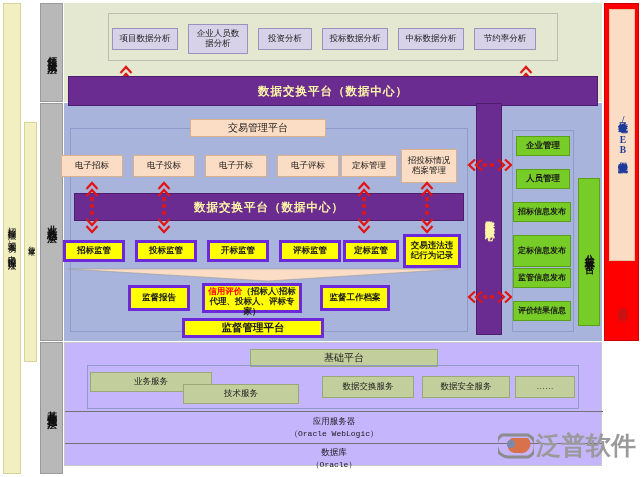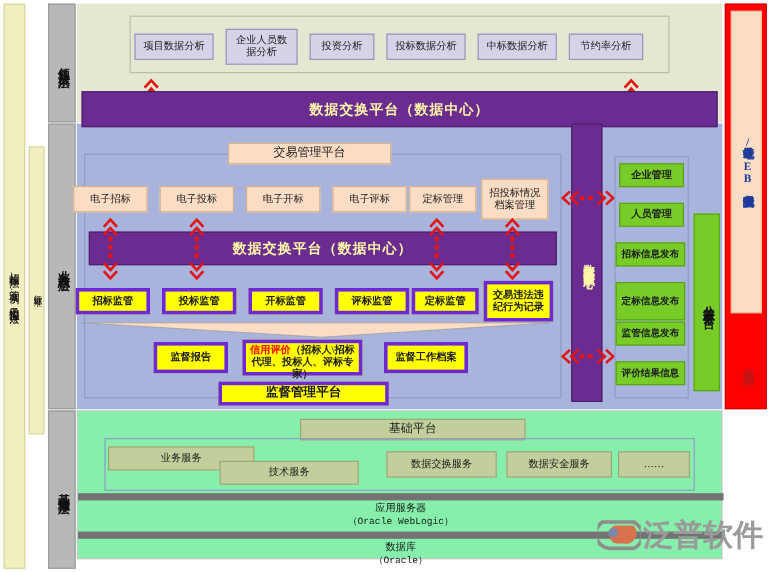--- a/index.html
+++ b/index.html
@@ -43,21 +43,21 @@
   #panel-lead{
     position:absolute; left:64px; top:3px; width:538px; height:99px;
     background:#E4E8D0;
   }
   #panel-core{
     position:absolute; left:64px; top:103px; width:538px; height:238px;
     background:#A8B4DC;
   }
   #panel-base{
     position:absolute; left:64px; top:342px; width:538px; height:124px;
-    background:#86efac; border:1px solid #C8C8C8;
+    background:#c4b5fd; border:1px solid #C8C8C8;
   }
 
   
   #sec-col{
     position:absolute; left:604px; top:3px; width:35px; height:338px;
     background:#FE0000; border:1px solid #d10000;
   }
   #sec-inner{
     position:absolute; left:4px; top:5px; width:26px; height:252px;
     background:#FBDCC4; border:1px solid #e8c3a4;
@@ -112,21 +112,21 @@
   
   #lens{
     position:absolute; left:68px; top:268px; width:390px; height:14px;
   }
 
   
   .baserow{
     position:absolute; left:0; width:538px;
     display:flex; flex-direction:column; align-items:center; justify-content:center;
     text-align:center; line-height:1.4; font-size:8.5px;
-    border-top:6px solid #737373;
+    border-top:1px solid #737373;
   }
   .mono{ font-family:"Liberation Mono","DejaVu Sans Mono",monospace; font-size:8px; }
 
   
   #logo{ position:absolute; left:498px; top:428px; width:140px; height:46px; }
   #logo-text{
     position:absolute; left:38px; top:1px; font-size:25px; font-weight:bold;
     color:#9A9A9A; letter-spacing:0px; font-family:"DejaVu Sans",sans-serif;
   }
   #logo-url{

